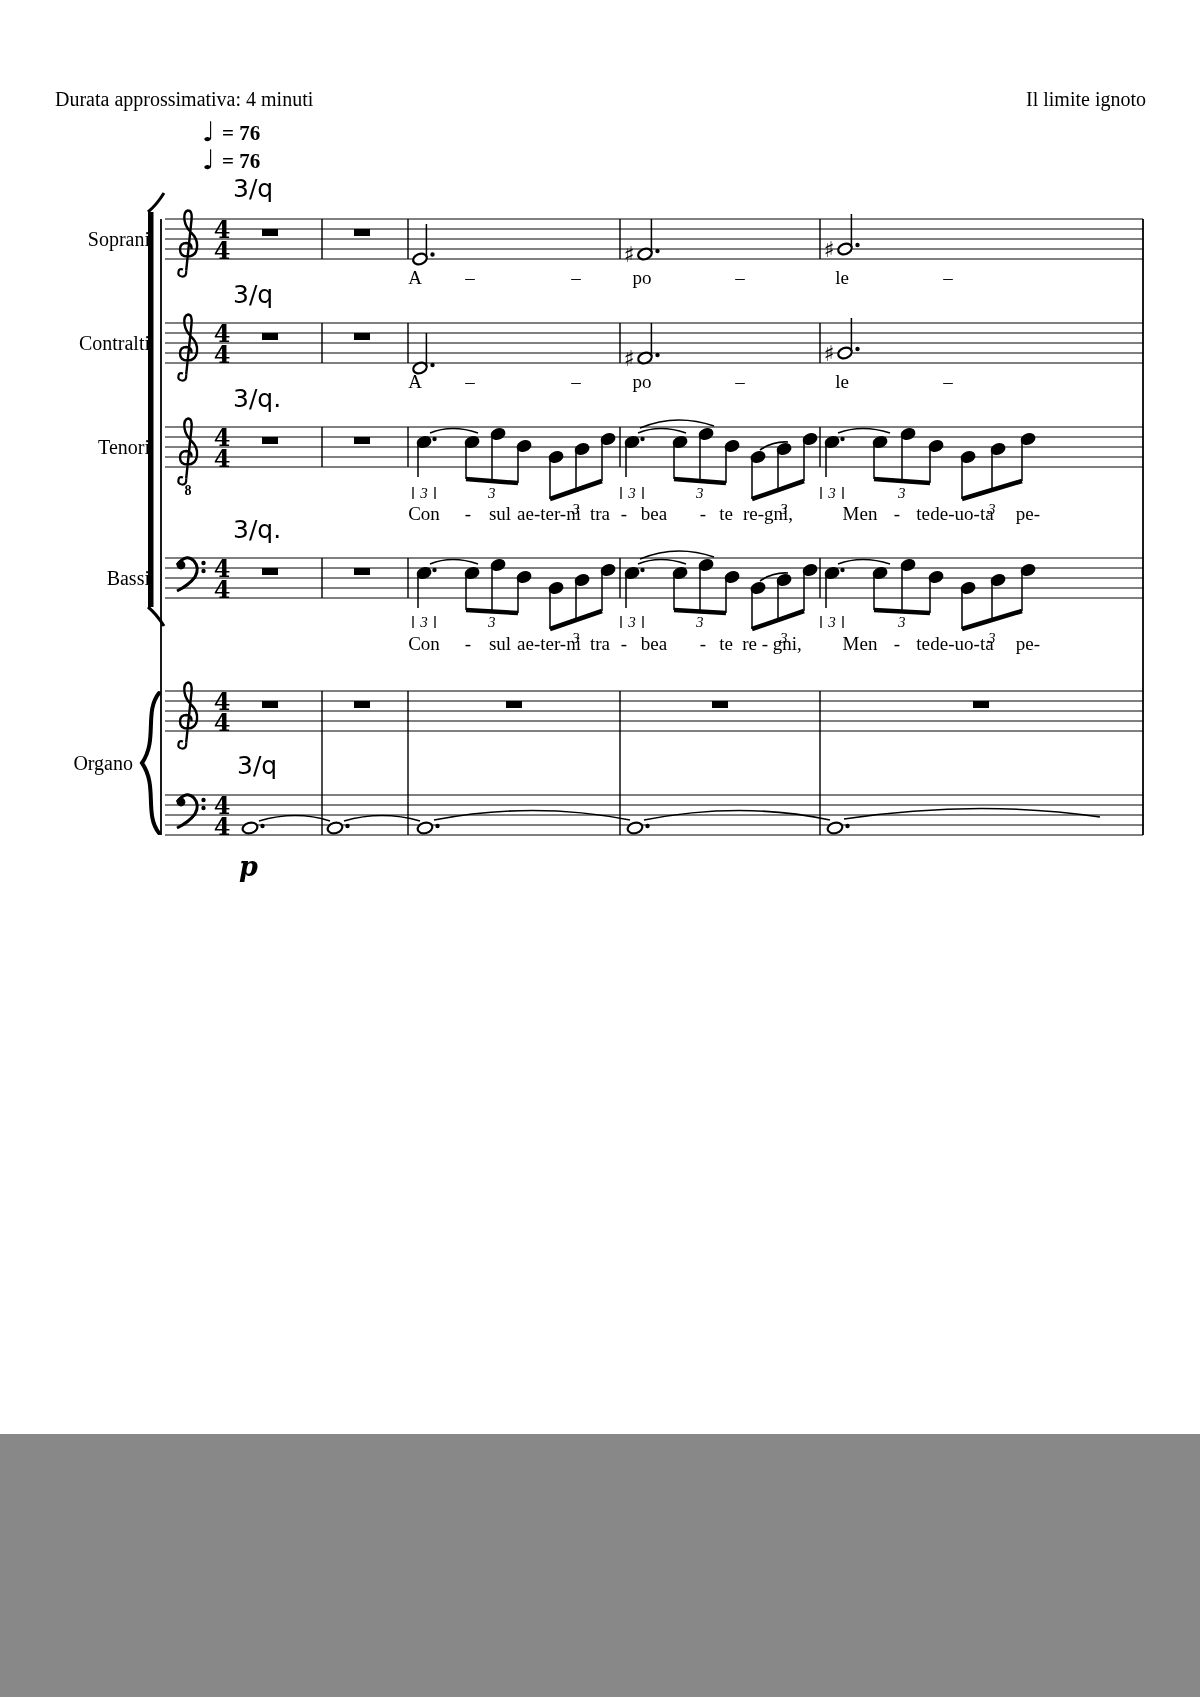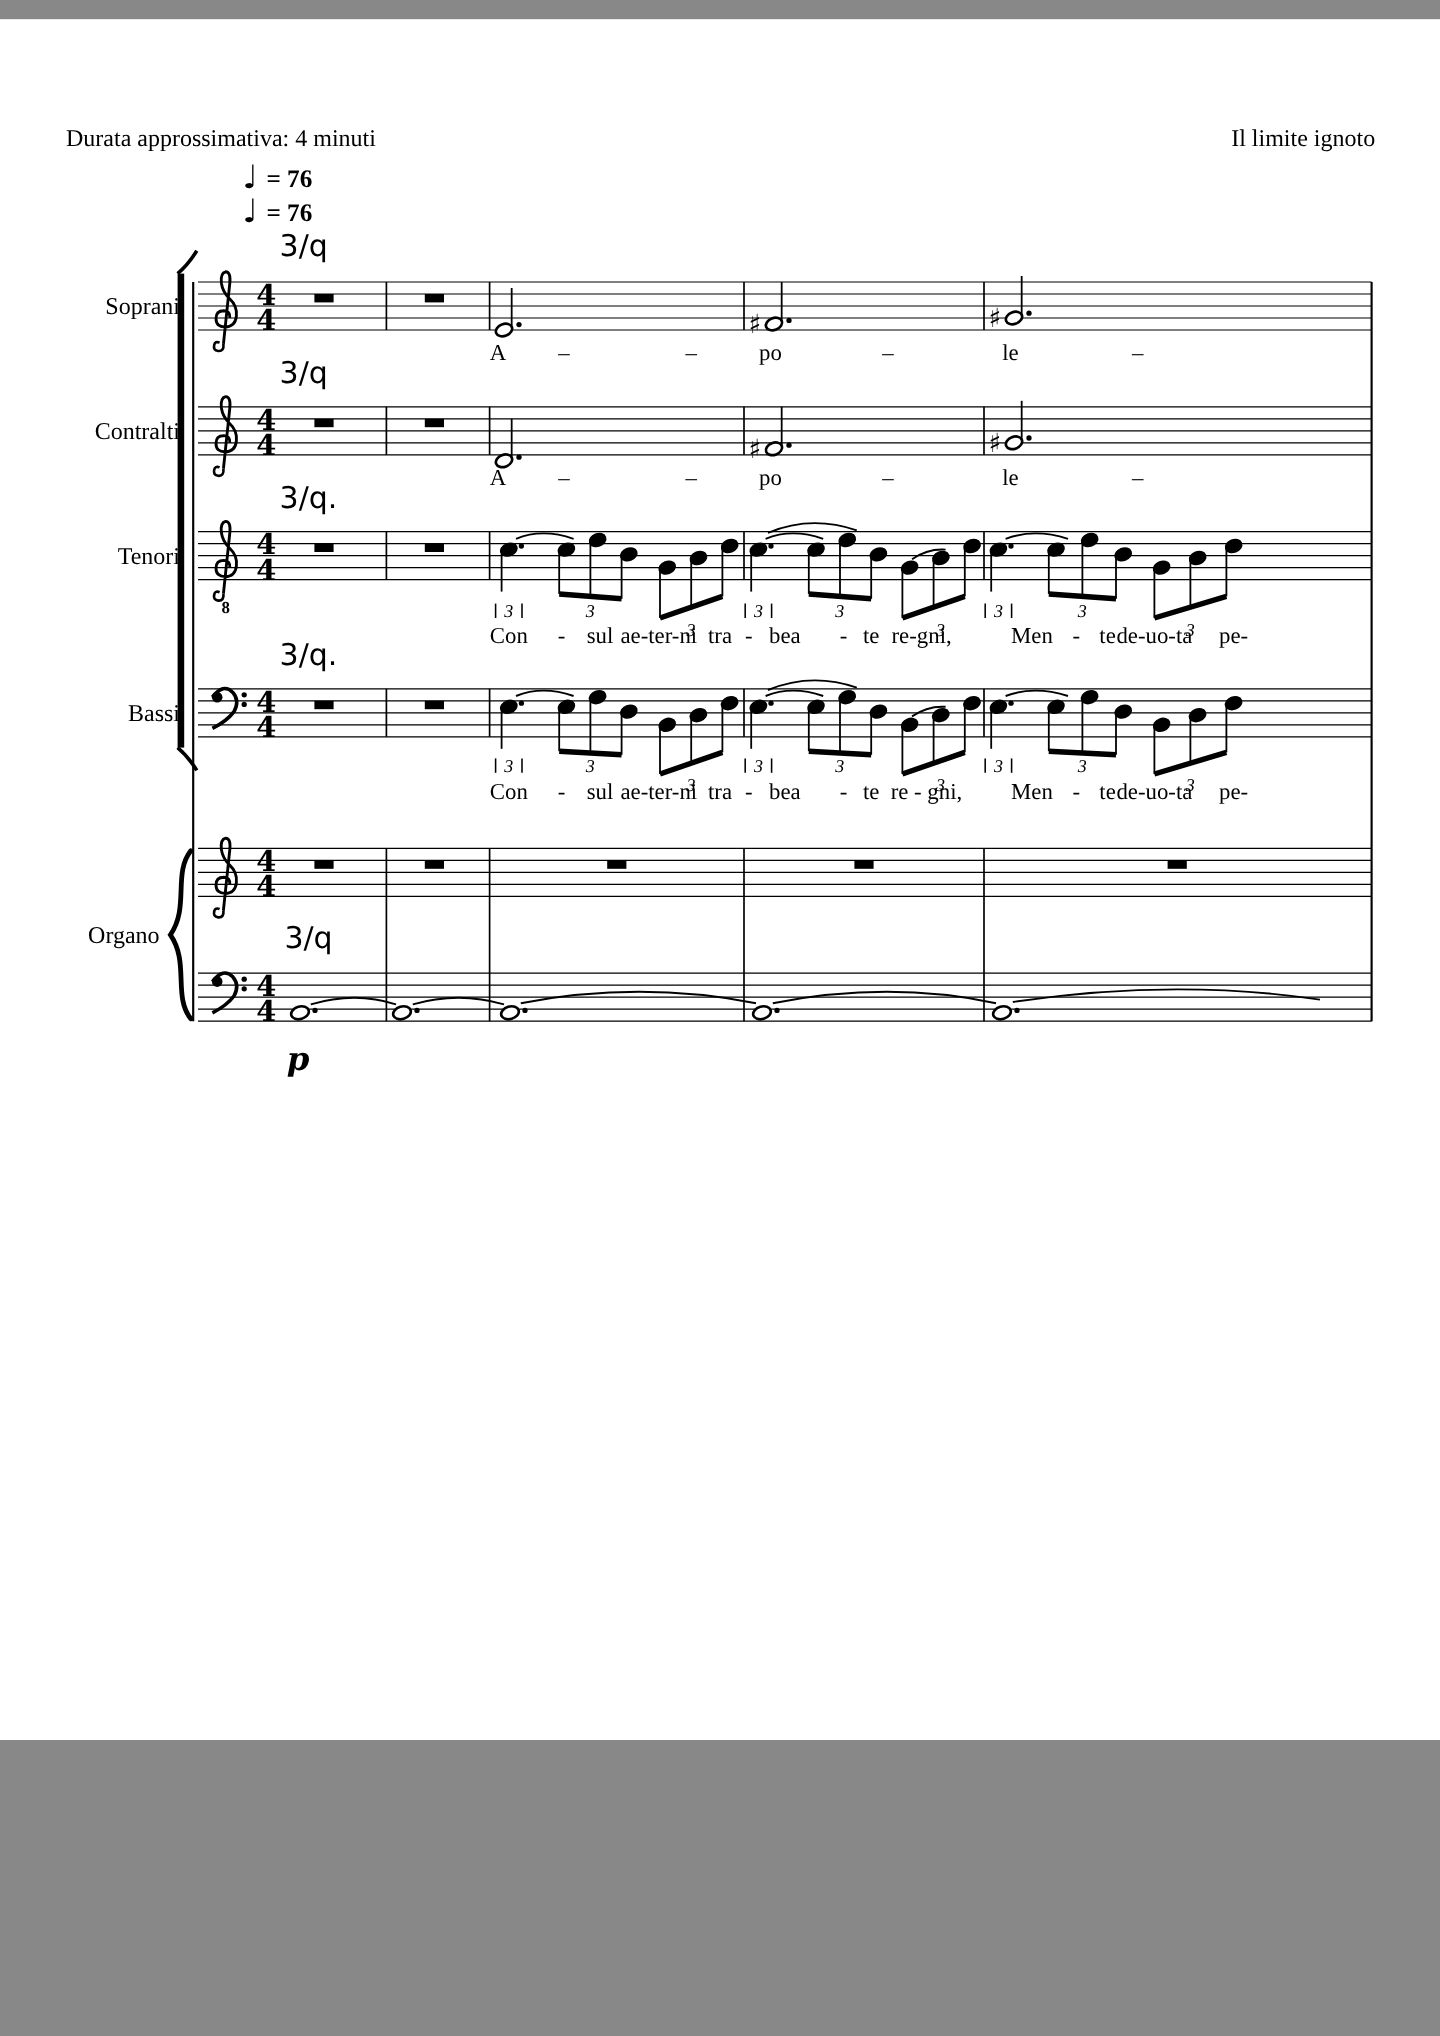--- a/index.html
+++ b/index.html
@@ -1,16 +1,16 @@
 <!DOCTYPE html>
 <html><head>
 <meta charset="utf-8">
 <style>
   html,body{margin:0;padding:0;background:#888;}
-  .page{width:1200px;height:1434px;background:#ffffff;position:relative;margin:16px auto;overflow:hidden;}
+  .page{width:1200px;height:1434px;background:#ffffff;position:relative;margin:0 auto;overflow:hidden;}
   svg{display:block;}
   text{fill:#000;}
   .serif{font-family:"Liberation Serif",serif;}
   .sans{font-family:"DejaVu Sans",sans-serif;}
 </style>
 </head>
 <body>
 
 <div class="page">
 <svg id="score" width="1200" height="900" viewBox="0 0 1200 900">

